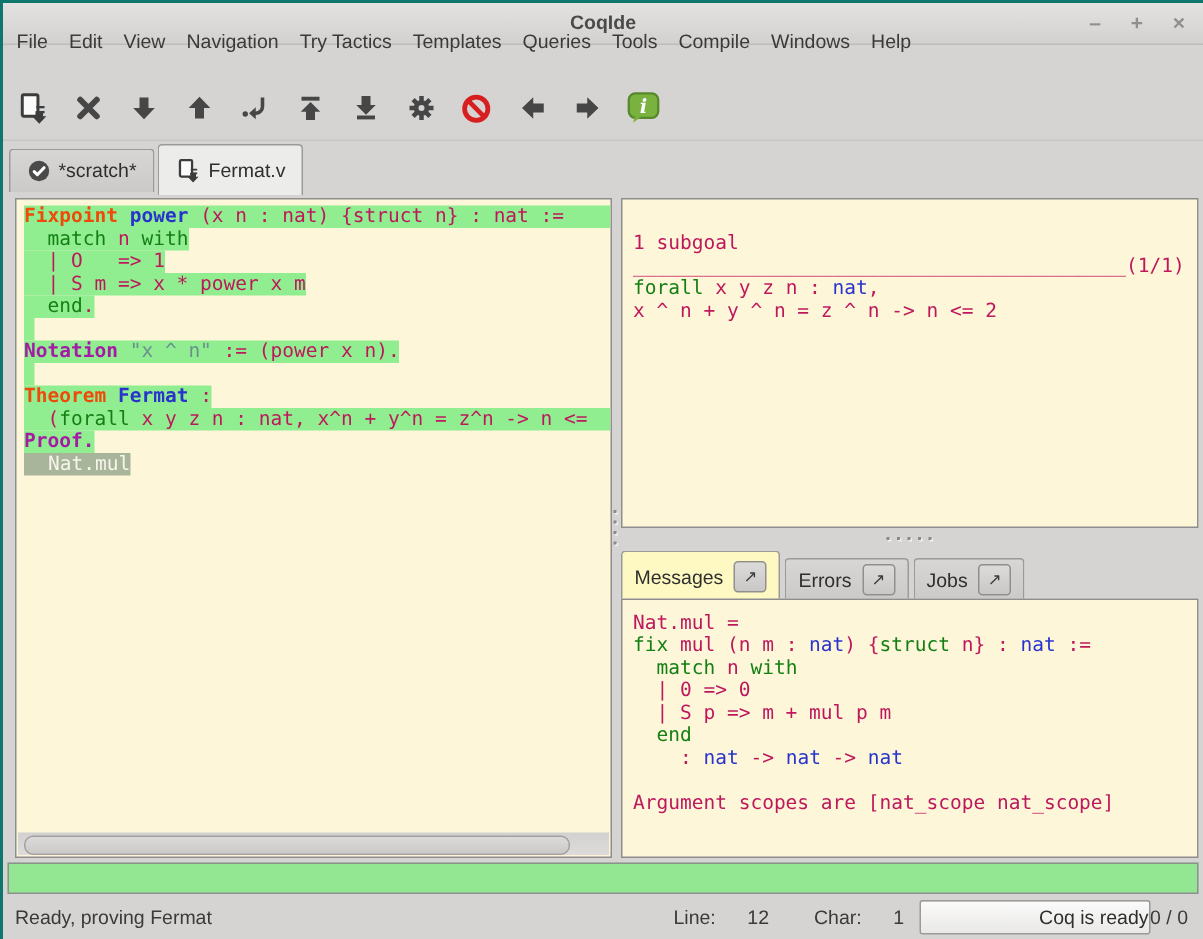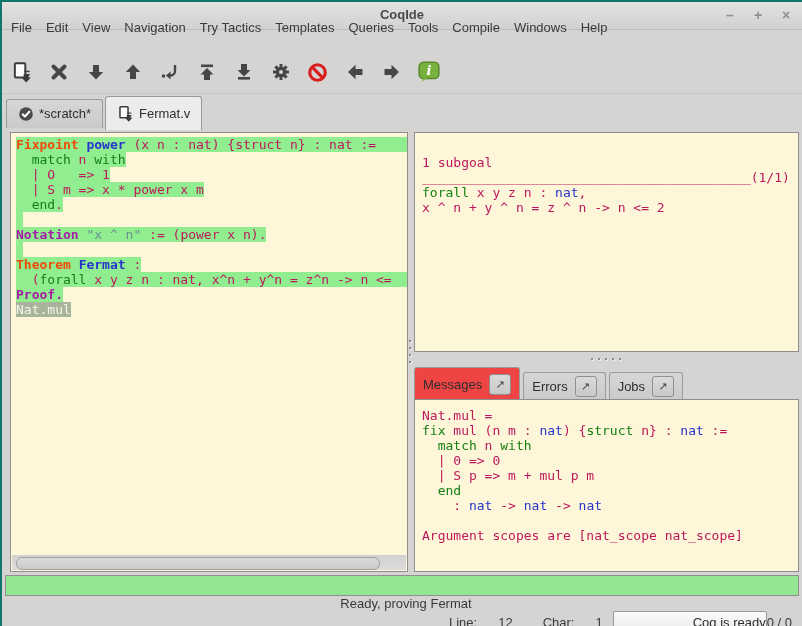--- a/index.html
+++ b/index.html
@@ -43,52 +43,52 @@
   .tok-kw2{color:var(--c-keyword-purple,#a51ba5);font-weight:bold;}
   .tok-decl{color:var(--c-ident-blue,#2834cb);font-weight:bold;}
   .tok-gr{color:var(--c-keyword-green,#148014);}
   .tok-ty{color:var(--c-ident-blue,#2834cb);}
   .tok-str{color:var(--c-string-teal,#6a8f8f);}
   .tok-pl{color:#be185d;}
   .tok-sel{color:#f5f5ec;}
   .hl-full{background:var(--c-processed-highlight,#90ee90);}
   .hl-text .lw{background:var(--c-processed-highlight,#90ee90);}
   .hl-stub .lw{background:var(--c-processed-highlight,#90ee90);min-width:7px;}
-  .hl-selection .lw{background:var(--c-selection-bg,#a9b59a);}
+  .hl-selection .lw{background:var(--c-selection-bg,#a9b59a);padding-left:16px;}
   
   .hscroll{position:absolute;left:1px;right:1px;bottom:1px;height:15px;
            background:linear-gradient(#d2d1cf,#dddcda);}
   .hthumb{position:absolute;left:4px;top:2px;height:11px;width:92%;
           background:linear-gradient(#dcdbd9,#cac9c7);border:1px solid #a2a1a0;
           border-radius:6px;}
   
   .vsplit{position:absolute;left:404px;top:130px;width:8px;height:438px;display:flex;
           flex-direction:column;align-items:center;justify-content:center;gap:5px;}
   .hsplit{position:absolute;left:412px;top:349px;width:383px;height:15px;display:flex;
           align-items:center;justify-content:center;gap:5px;}
   .dot{width:2px;height:2px;background:#8a8a8a;box-shadow:1px 1px 0 #f2f2f2;}
   .goal-frame{left:412px;top:130px;width:383px;height:218px;}
   .goal-frame .code{padding:22px 0 0 7px;}
   
   .msg-tabs{position:absolute;left:412px;top:364px;height:34px;width:388px;display:flex;
             align-items:flex-end;gap:3px;}
   .mtab{display:inline-flex;align-items:center;gap:7px;padding:0 8px;font-size:13px;
         border:1px solid #9a9a9a;border-bottom:none;border-radius:3px 3px 0 0;}
-  .mtab.active{height:32px;background:#ef4444;}
+  .mtab.active{height:32px;background:#fef9c3;}
   .mtab.inactive{height:27px;background:linear-gradient(#d7d6d4,#cbcac8);}
   .detach{display:inline-flex;align-items:center;justify-content:center;width:20px;
           height:19px;border:1px solid #8f8f8f;border-radius:3px;font-size:11px;
           color:#3c3c3c;background:linear-gradient(#dcdbd9,#c9c8c6);}
   .msg-frame{left:412px;top:397px;width:383px;height:171px;}
   .msg-frame .code{padding:8px 0 0 7px;}
   
   .progress{position:absolute;left:3px;top:573px;width:792px;height:19px;
             background:var(--c-progress-green,#93e793);border:1px solid #8f8f8f;}
   .statusbar{position:absolute;left:0;right:0;top:594px;height:30px;display:flex;
-             align-items:center;font-size:13px;color:#3a3a3a;flex-direction:column;}
+             align-items:center;font-size:13px;color:#3a3a3a;}
   .sb-left{margin-left:8px;flex:0 0 auto;}
   .sb-right{margin-left:auto;margin-right:10px;display:flex;align-items:center;}
   .sb-num{margin-left:21px;}
   .sb-lab{margin-left:30px;}
   .coqstatus{width:152px;height:21px;line-height:21px;text-align:right;margin-left:10px;
              border:1px solid #9a9a9a;border-radius:2px;
              background:linear-gradient(#fbfbfb,#e9e8e6);color:#2e2e2e;}
   .sb-count{}
 </style>
 </head>

